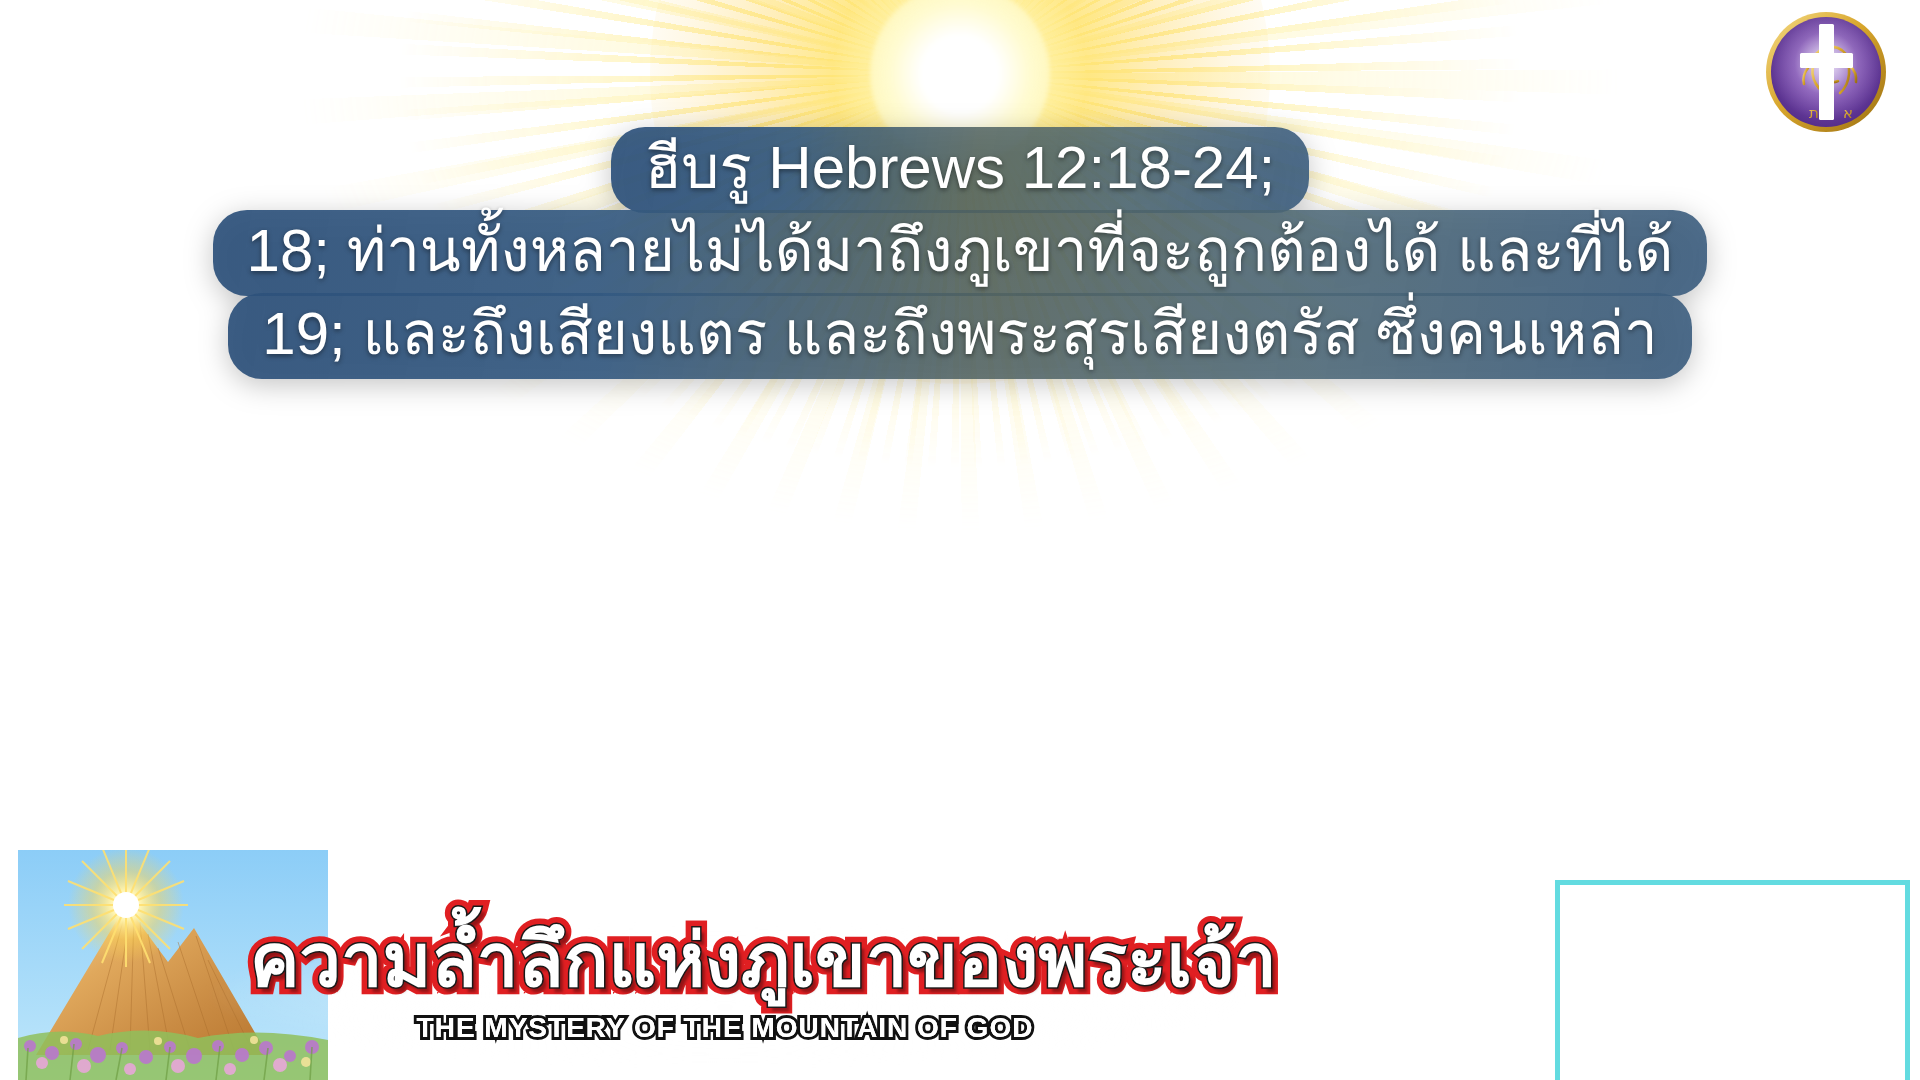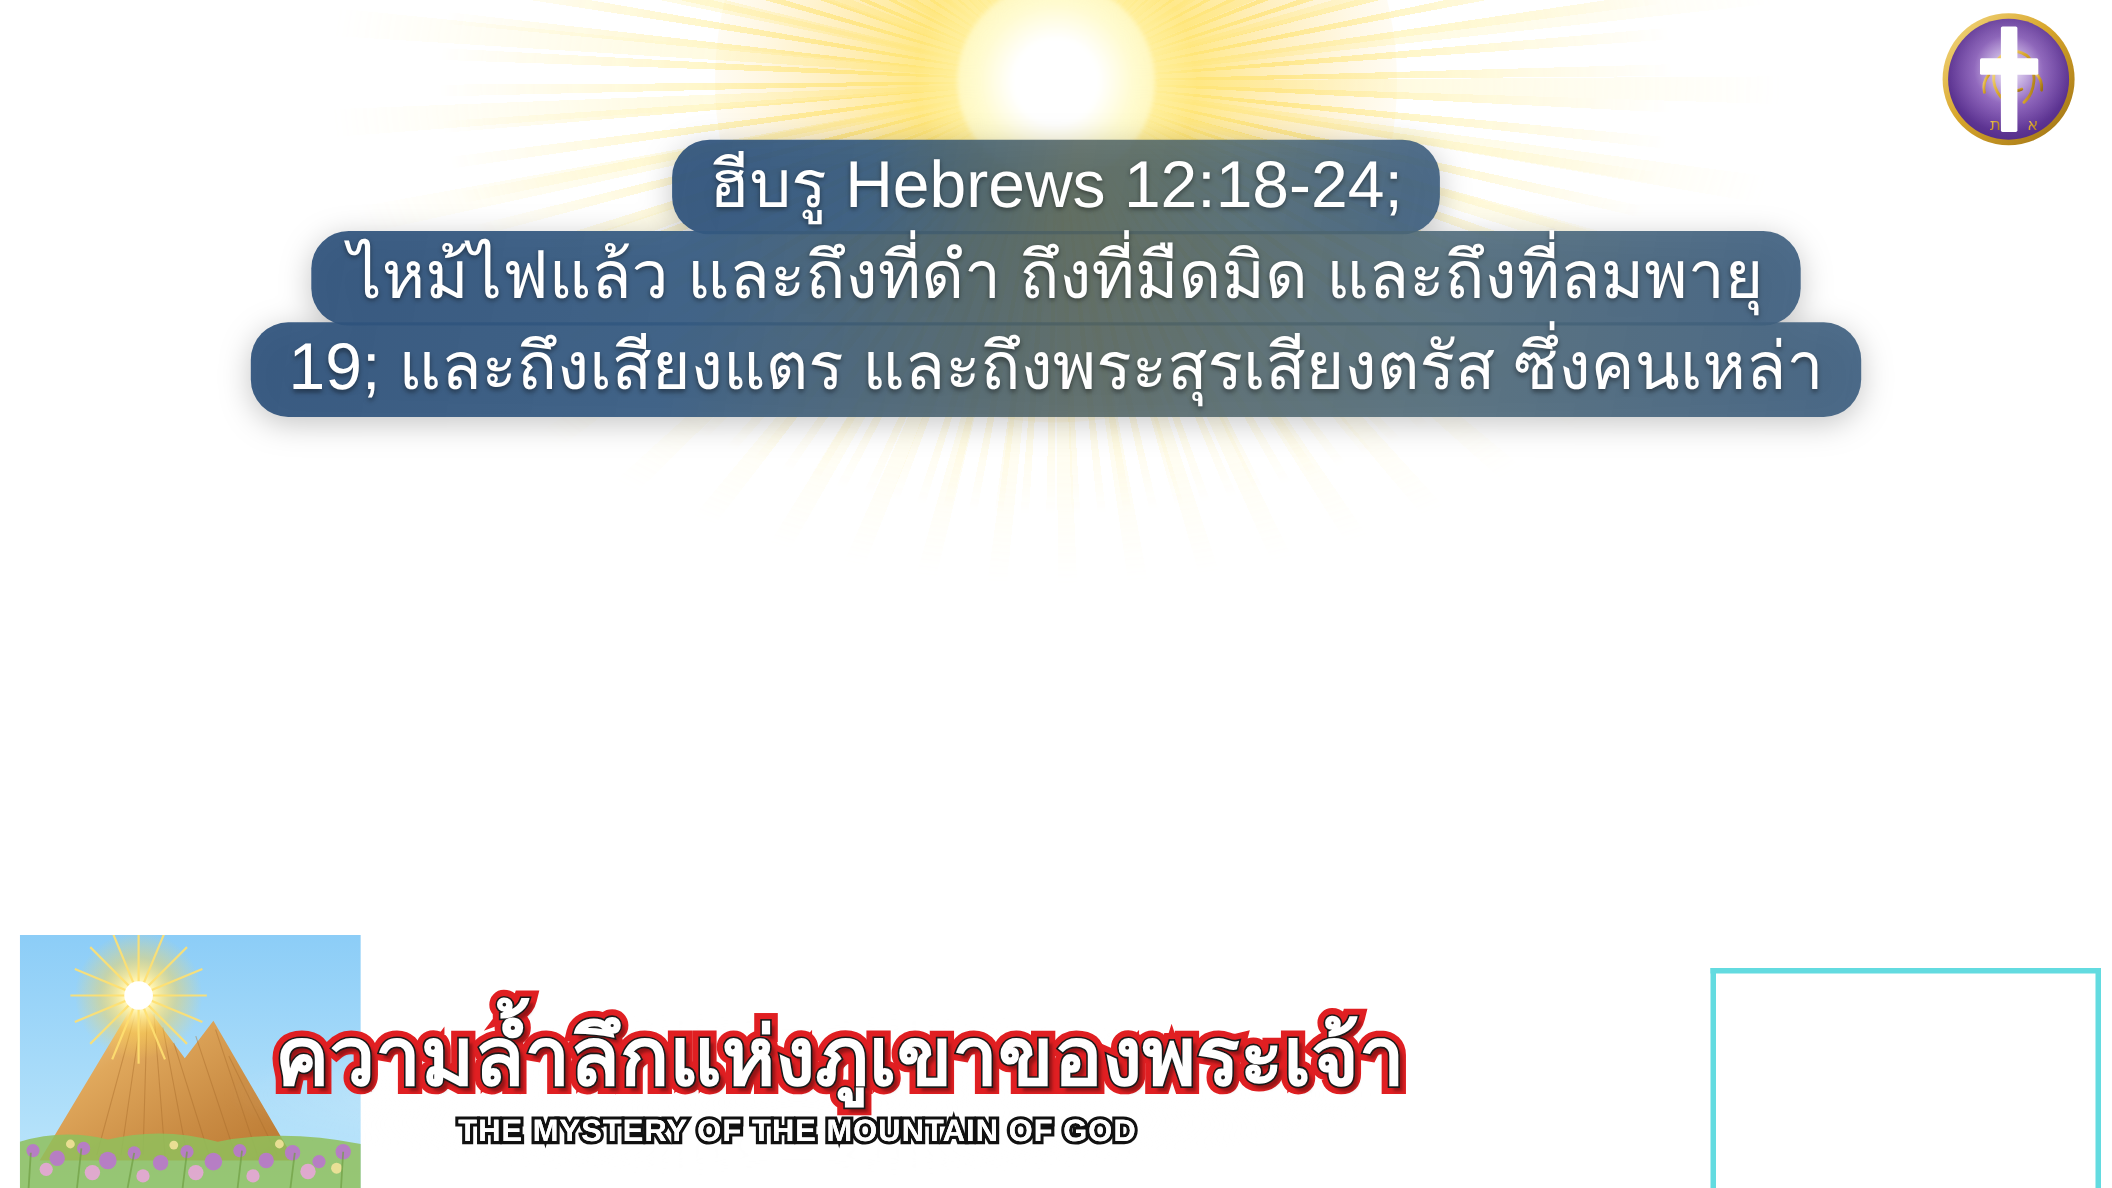--- a/index.html
+++ b/index.html
@@ -259,21 +259,21 @@
       <rect x="55" y="14" width="15" height="96" rx="1.5"></rect>
       <rect x="36" y="43" width="53" height="15" rx="1.5"></rect>
     </g>
 
     <text x="45" y="108" font-size="15" font-family="'DejaVu Sans', sans-serif" fill="url(#lgGold)">ת</text>
     <text x="79" y="108" font-size="15" font-family="'DejaVu Sans', sans-serif" fill="url(#lgGold)">א</text>
   </svg>
 
   <div class="verse-panel">
     <span class="verse-line">ฮีบรู Hebrews 12:18-24;</span>
-    <span class="verse-line">ไหม้ไฟแล้ว และถึงที่ดำ ถึงที่มืดมิด และถึงที่ลมพายุ</span>
+    <span class="verse-line">18; ท่านทั้งหลายไม่ได้มาถึงภูเขาที่จะถูกต้องได้ และที่ได้</span>
     <span class="verse-line">19; และถึงเสียงแตร และถึงพระสุรเสียงตรัส ซึ่งคนเหล่า</span>
   </div>
 
   <svg class="mountain-art" viewBox="0 0 310 230">
     <defs>
       <linearGradient id="mtn" x1="0" y1="0" x2="1" y2="1">
         <stop offset="0%" stop-color="#f6d79a"></stop>
         <stop offset="35%" stop-color="#e0a85c"></stop>
         <stop offset="70%" stop-color="#c98b43"></stop>
         <stop offset="100%" stop-color="#b8762f"></stop>

